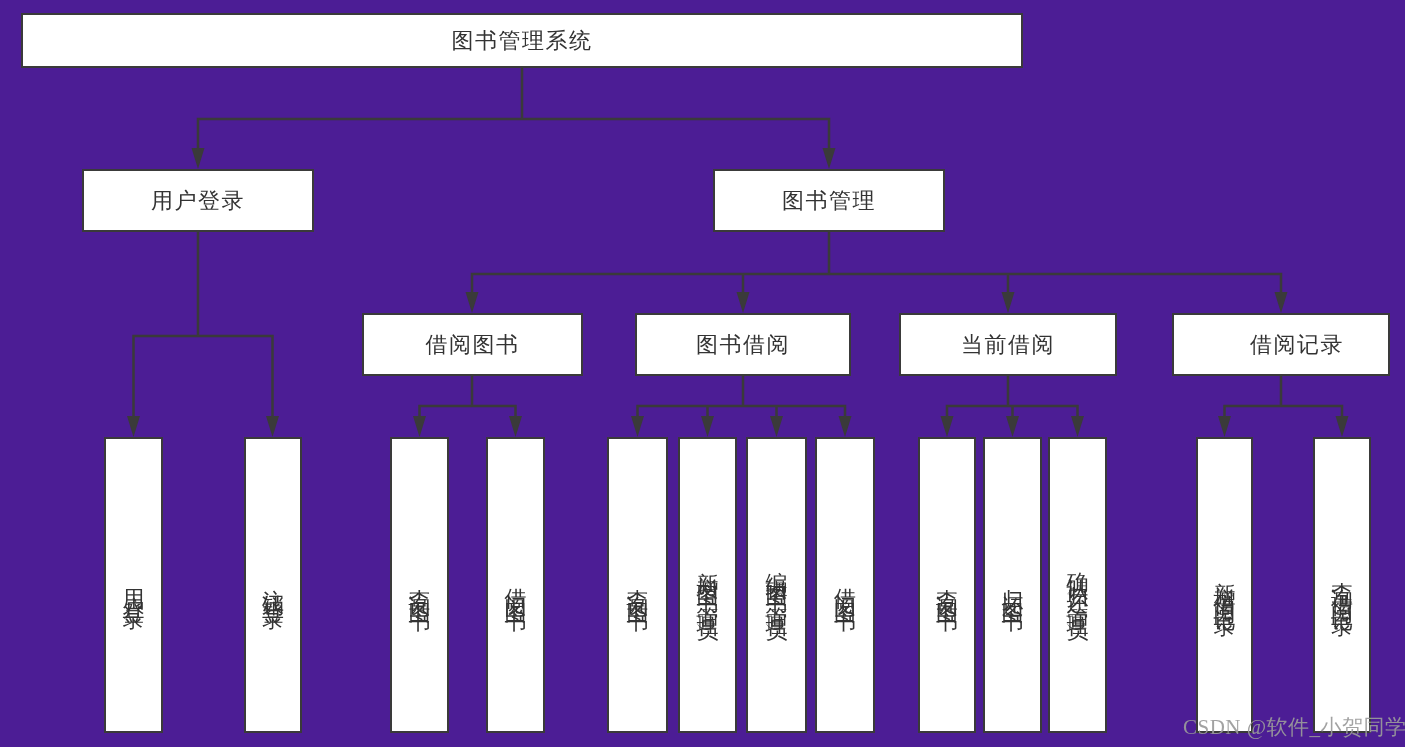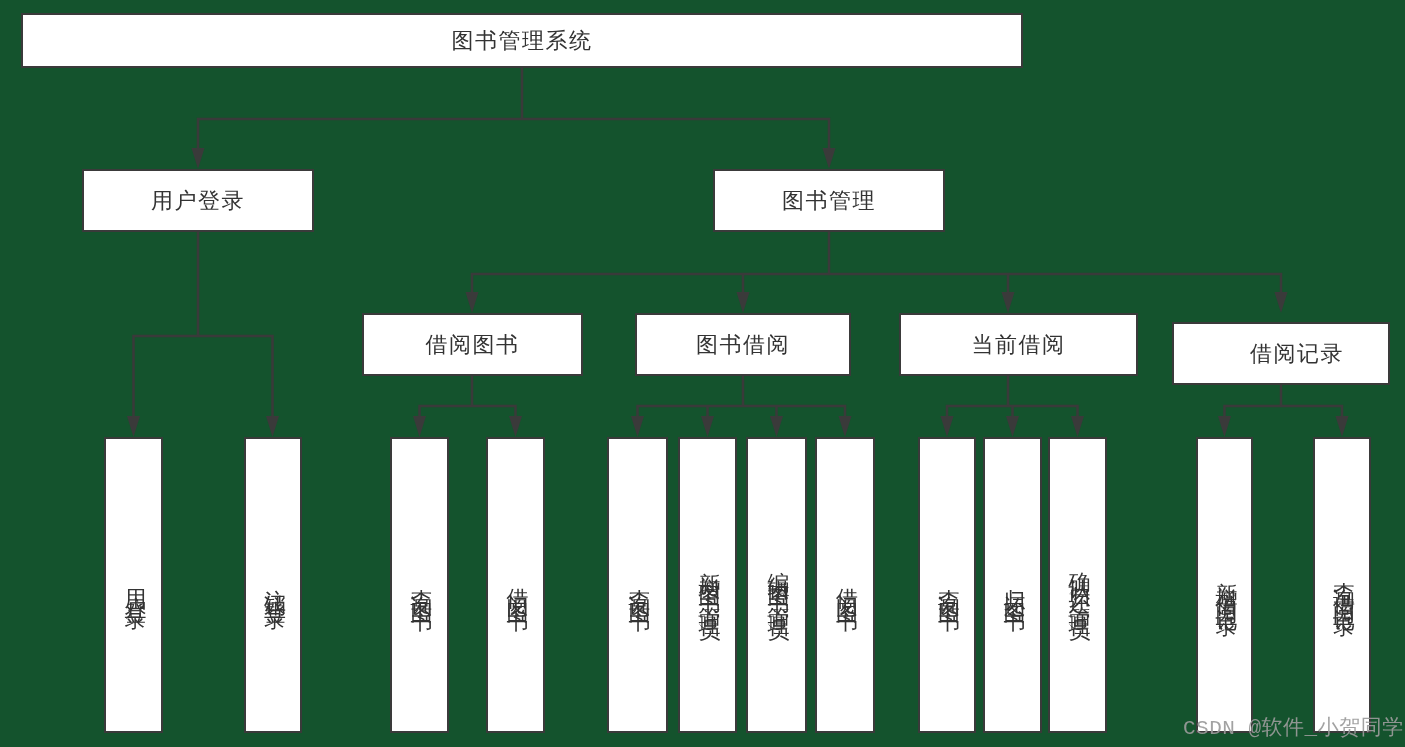--- a/index.html
+++ b/index.html
@@ -1,18 +1,18 @@
 <!DOCTYPE html>
 <html><head>
 <meta charset="utf-8">
 <style>
   html,body { margin:0; padding:0; background:#fff; }
   .canvas {
-    position:relative; width:1405px; height:747px; background:#14532d;
-    font-family:Liberation Mono, monospace; color:#333333;
+    position:relative; width:1405px; height:747px; background:#4c1d95;
+    font-family:Liberation Serif, serif; color:#333333;
     overflow:hidden;
   }
   .connectors { position:absolute; left:0; top:0; width:1405px; height:747px; }
   .box {
     position:absolute; box-sizing:border-box; background:#ffffff;
     border:2.5px solid #3a3a3a; display:flex; align-items:center; justify-content:center;
     z-index:2;
   }
   .hlabel { font-size:22px; letter-spacing:1.5px; white-space:nowrap; }
   .vbox { top:437px; height:296px; }
@@ -81,24 +81,24 @@
   <div class="box" style="left:713px; top:169px; width:232px; height:63px;">
     <span class="hlabel">图书管理</span>
   </div>
 
   <div class="box" style="left:362px; top:313px; width:221px; height:63px;">
     <span class="hlabel">借阅图书</span>
   </div>
   <div class="box" style="left:635px; top:313px; width:216px; height:63px;text-align:center;">
     <span class="hlabel">图书借阅</span>
   </div>
-  <div class="box" style="left:899px; top:313px; width:239px; height:63px;">
+  <div class="box" style="left:899px; top:313px; width:218px; height:63px;">
     <span class="hlabel">当前借阅</span>
   </div>
-  <div class="box" style="left:1172px; top:322px; width:218px; height:63px;padding-left:32px;">
+  <div class="box" style="left:1172px; top:313px; width:218px; height:63px;padding-left:32px;">
     <span class="hlabel">借阅记录</span>
   </div>
 
   <div class="box vbox" style="left:104px; width:59px;">
     <span class="vtext">用户登录</span>
   </div>
   <div class="box vbox" style="left:244px; width:58px;">
     <span class="vtext">注销登录</span>
   </div>
 

